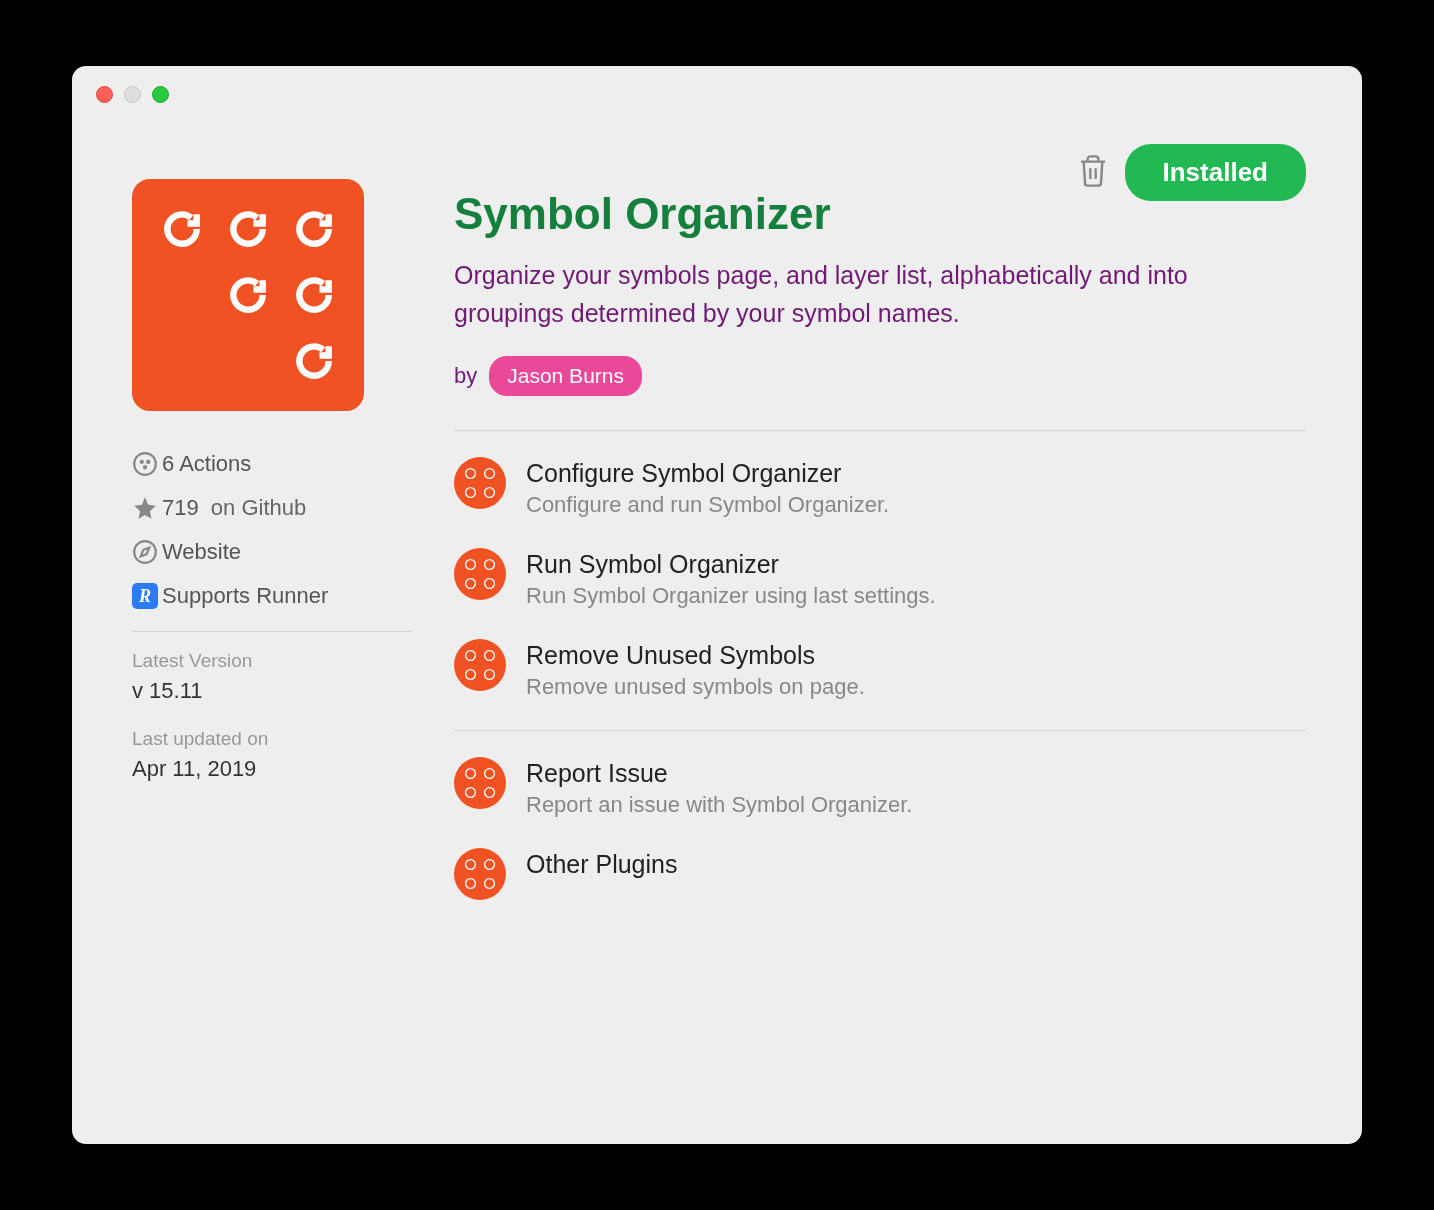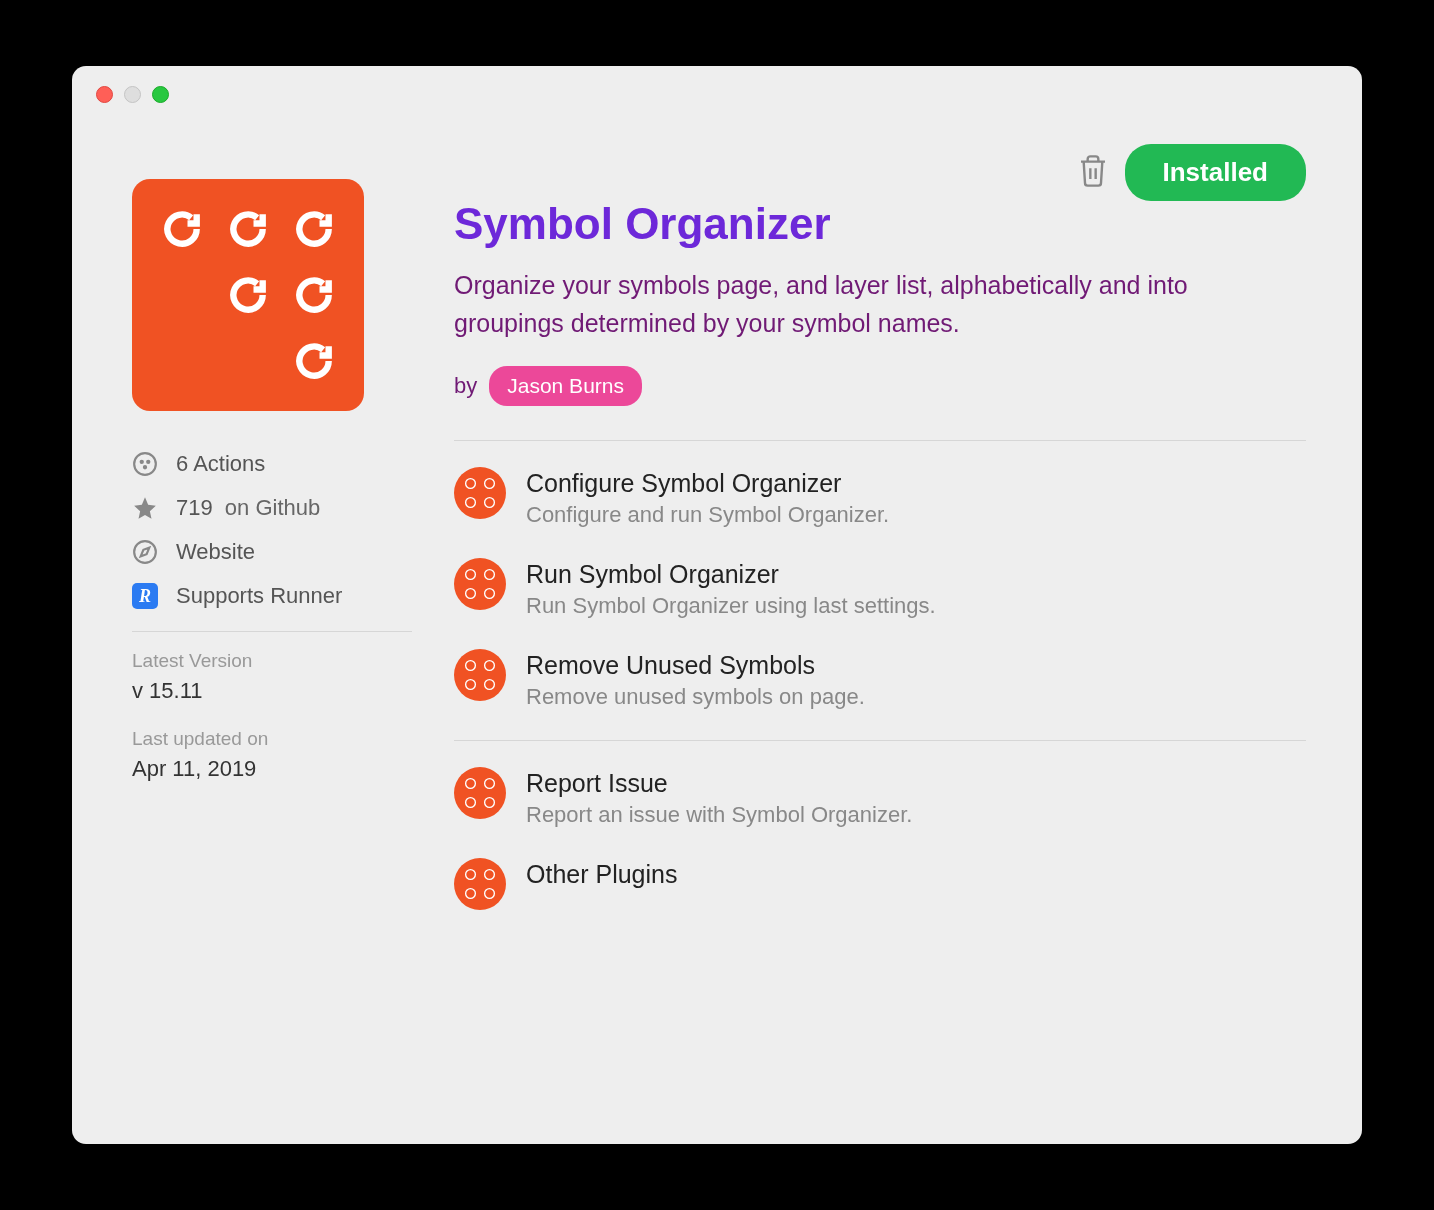--- a/index.html
+++ b/index.html
@@ -127,21 +127,21 @@
     .meta-list {
       display: flex;
       flex-direction: column;
       gap: 18px;
       margin-bottom: 22px;
     }
     
     .meta-item {
       display: flex;
       align-items: flex-start;
-      gap: 18px;
+      gap: 4px;
       color: #666;
       font-size: 22px;
     }
     
     .meta-item .icon {
       width: 26px;
       height: 26px;
       flex-shrink: 0;
       color: #888;
     }
@@ -189,23 +189,22 @@
     }
     
     .main {
       flex: 1;
       padding-top: 10px;
     }
     
     .plugin-title {
       font-size: 44px;
       font-weight: 800;
-      color: #6d28d9;
+      color: #15803d;
       margin-bottom: 18px;
-      margin-top: 10px;
     }
     
     .plugin-desc {
       font-size: 25px;
       color: #701a75;
       line-height: 1.5;
       margin-bottom: 24px;
       max-width: 740px;
     }
     

